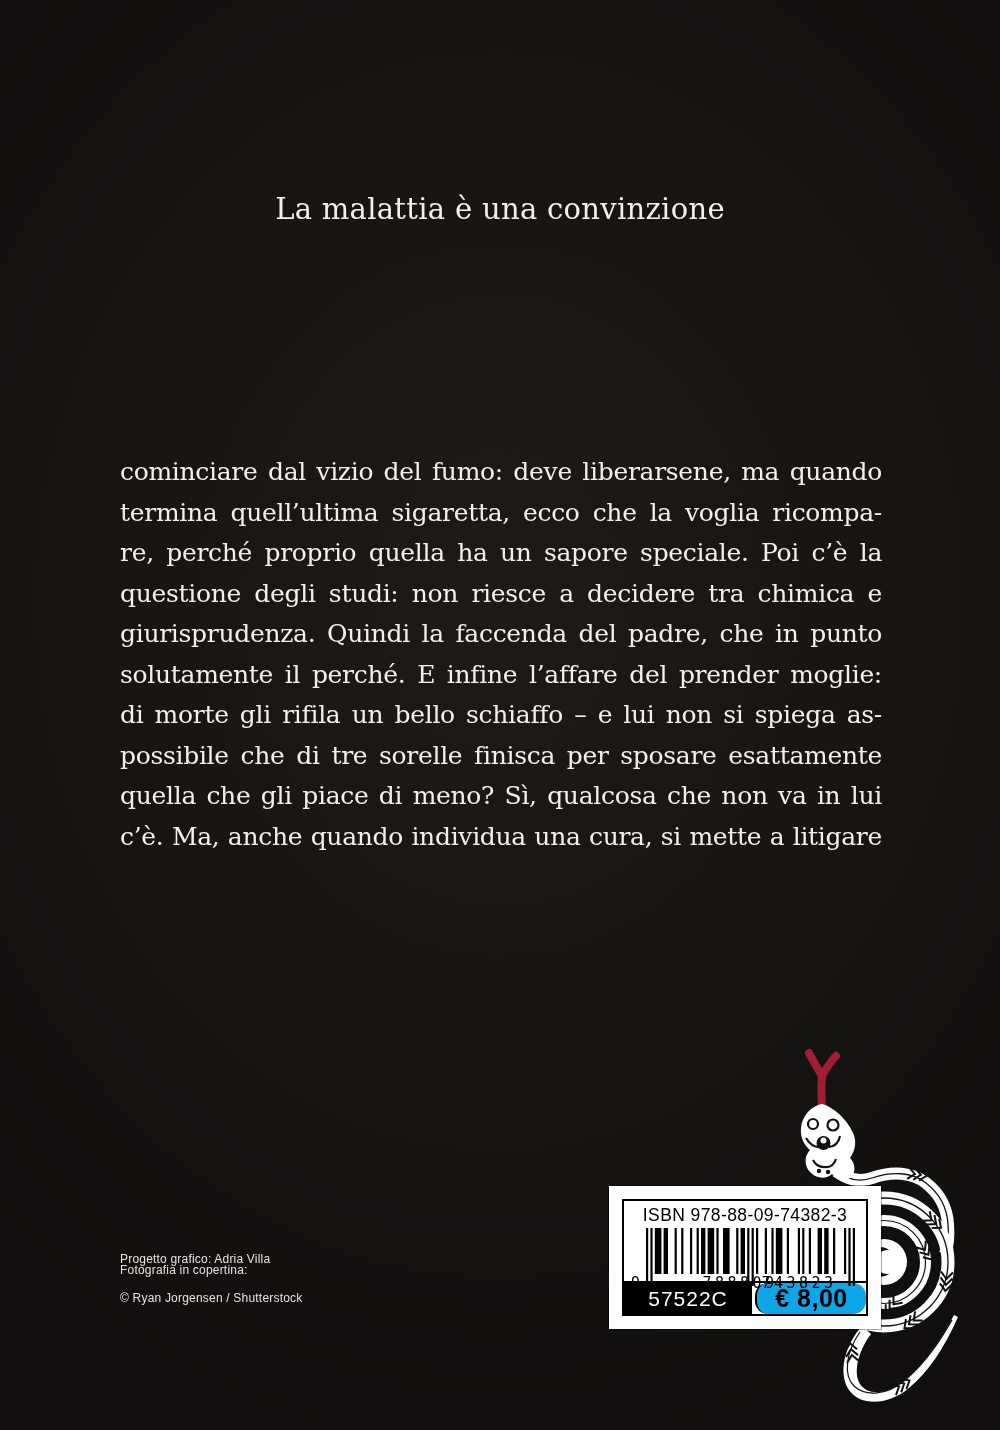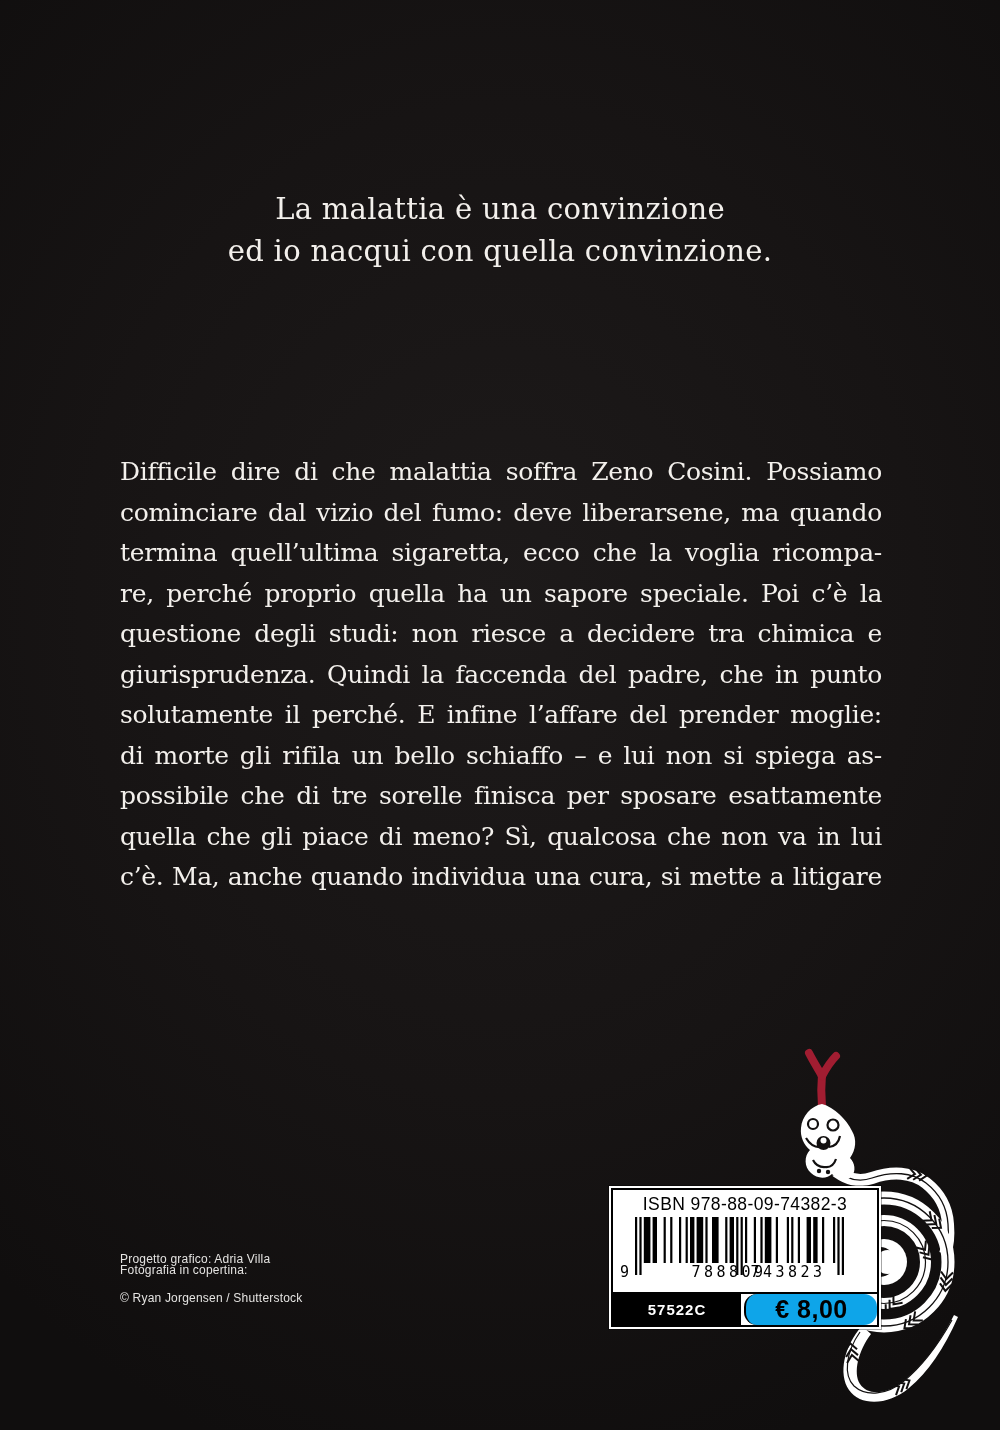--- a/index.html
+++ b/index.html
@@ -31,21 +31,21 @@
   .blurb .jline.last{text-align-last:left;}
   
   .credit{position:absolute;left:120px;color:#e4e3e1;font-size:12px;letter-spacing:.2px;margin-top:12px;}
   .credit-design{top:1240px;}
   .credit-photo{top:1244px;line-height:28px;}
   
   .snake{position:absolute;left:770px;top:1040px;width:230px;height:390px;z-index:1;}
   
   .label{
     position:absolute;left:609px;top:1186px;width:272px;height:143px;
-    background:#fff;box-sizing:border-box;padding:2px;z-index:3;
+    background:#fff;box-sizing:border-box;padding:13px;z-index:3;
     box-shadow:0 0 0 1px rgba(0,0,0,.35);
   }
   .label-inner{
     box-sizing:border-box;border:2.5px solid #000;height:100%;
     display:flex;flex-direction:column;background:#fff;
   }
   .isbn-row{
     height:25px;flex:none;display:flex;align-items:flex-end;justify-content:center;
     font-size:17.5px;color:#000;letter-spacing:.4px;padding-bottom:1px;
   }
@@ -57,40 +57,38 @@
   .bc-digits span{position:absolute;top:0;}
   .d-lead{left:7px;}
   .d-g1{left:36px;width:86px;text-align:center;letter-spacing:3.5px;margin-left:37px;}
   .d-g2{left:132px;width:86px;text-align:center;letter-spacing:3.5px;}
   .bottom-row{
     height:33px;flex:none;border-top:2.5px solid #000;display:flex;box-sizing:border-box;
   }
   .code-cell{
     width:128px;flex:none;background:#000;color:#fff;
     display:flex;align-items:center;justify-content:center;
-    font-size:15px;font-weight:bold;letter-spacing:1px;
+    font-size:21px;font-weight:normal;letter-spacing:1px;
   }
   .price-cell{
     flex:1;background:#0ea5e9;color:#000;border-left:2.5px solid #000;margin-left:3px;
     display:flex;align-items:center;justify-content:center;
     font-size:25px;font-weight:bold;letter-spacing:.5px;border-radius:13px;
   }
 </style>
 </head>
 <body>
 
 <div class="page" style="background: radial-gradient(760px 900px at 50% 42%, rgb(29, 26, 26) 0%, rgb(23, 20, 20) 55%, rgb(16, 14, 14) 100%);">
 
   <div class="quote">
       <div>La malattia è una convinzione</div>
-      <div>ed io nacqui con quella convinzione.</div>
     </div>
 
   <div class="blurb">
-      <div class="jline">Difficile dire di che malattia soffra Zeno Cosini. Possiamo</div>
       <div class="jline">cominciare dal vizio del fumo: deve liberarsene, ma quando</div>
       <div class="jline">termina quell’ultima sigaretta, ecco che la voglia ricompa-</div>
       <div class="jline">re, perché proprio quella ha un sapore speciale. Poi c’è la</div>
       <div class="jline">questione degli studi: non riesce a decidere tra chimica e</div>
       <div class="jline">giurisprudenza. Quindi la faccenda del padre, che in punto</div>
       <div class="jline">solutamente il perché. E infine l’affare del prender moglie:</div>
       <div class="jline">di morte gli rifila un bello schiaffo – e lui non si spiega as-</div>
       <div class="jline">possibile che di tre sorelle finisca per sposare esattamente</div>
       <div class="jline">quella che gli piace di meno? Sì, qualcosa che non va in lui</div>
       <div class="jline">c’è. Ma, anche quando individua una cura, si mette a litigare</div>

